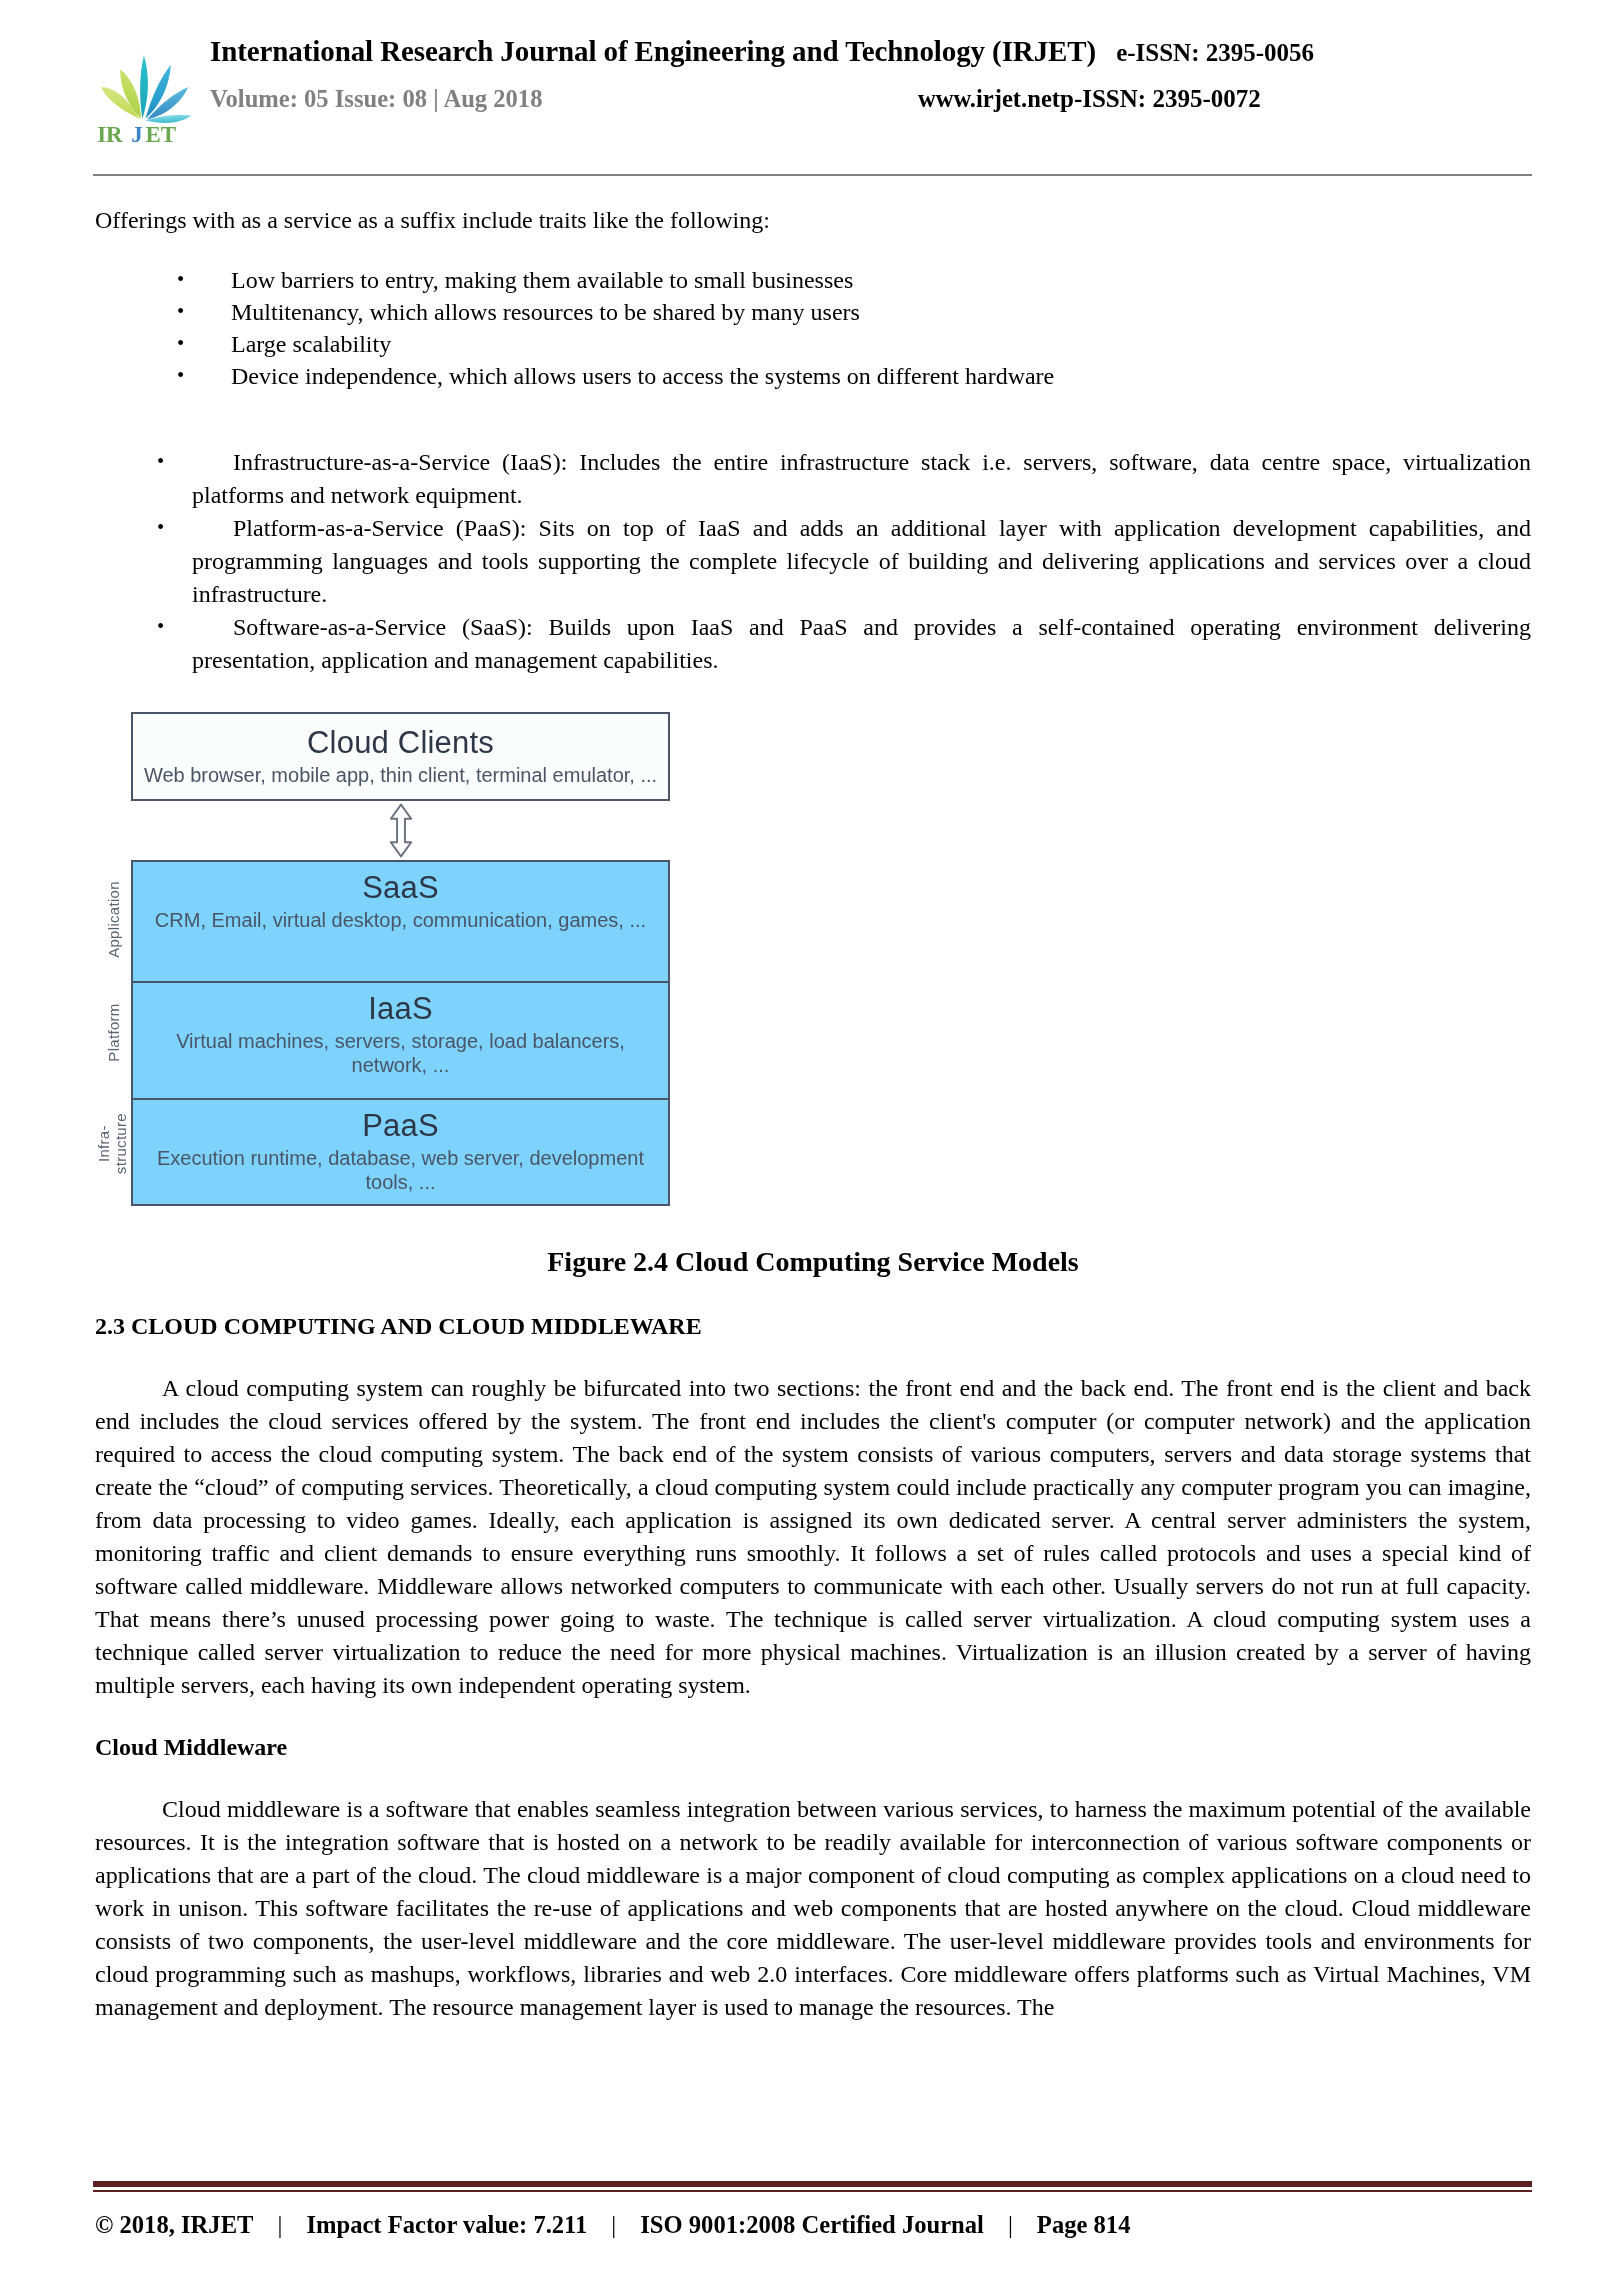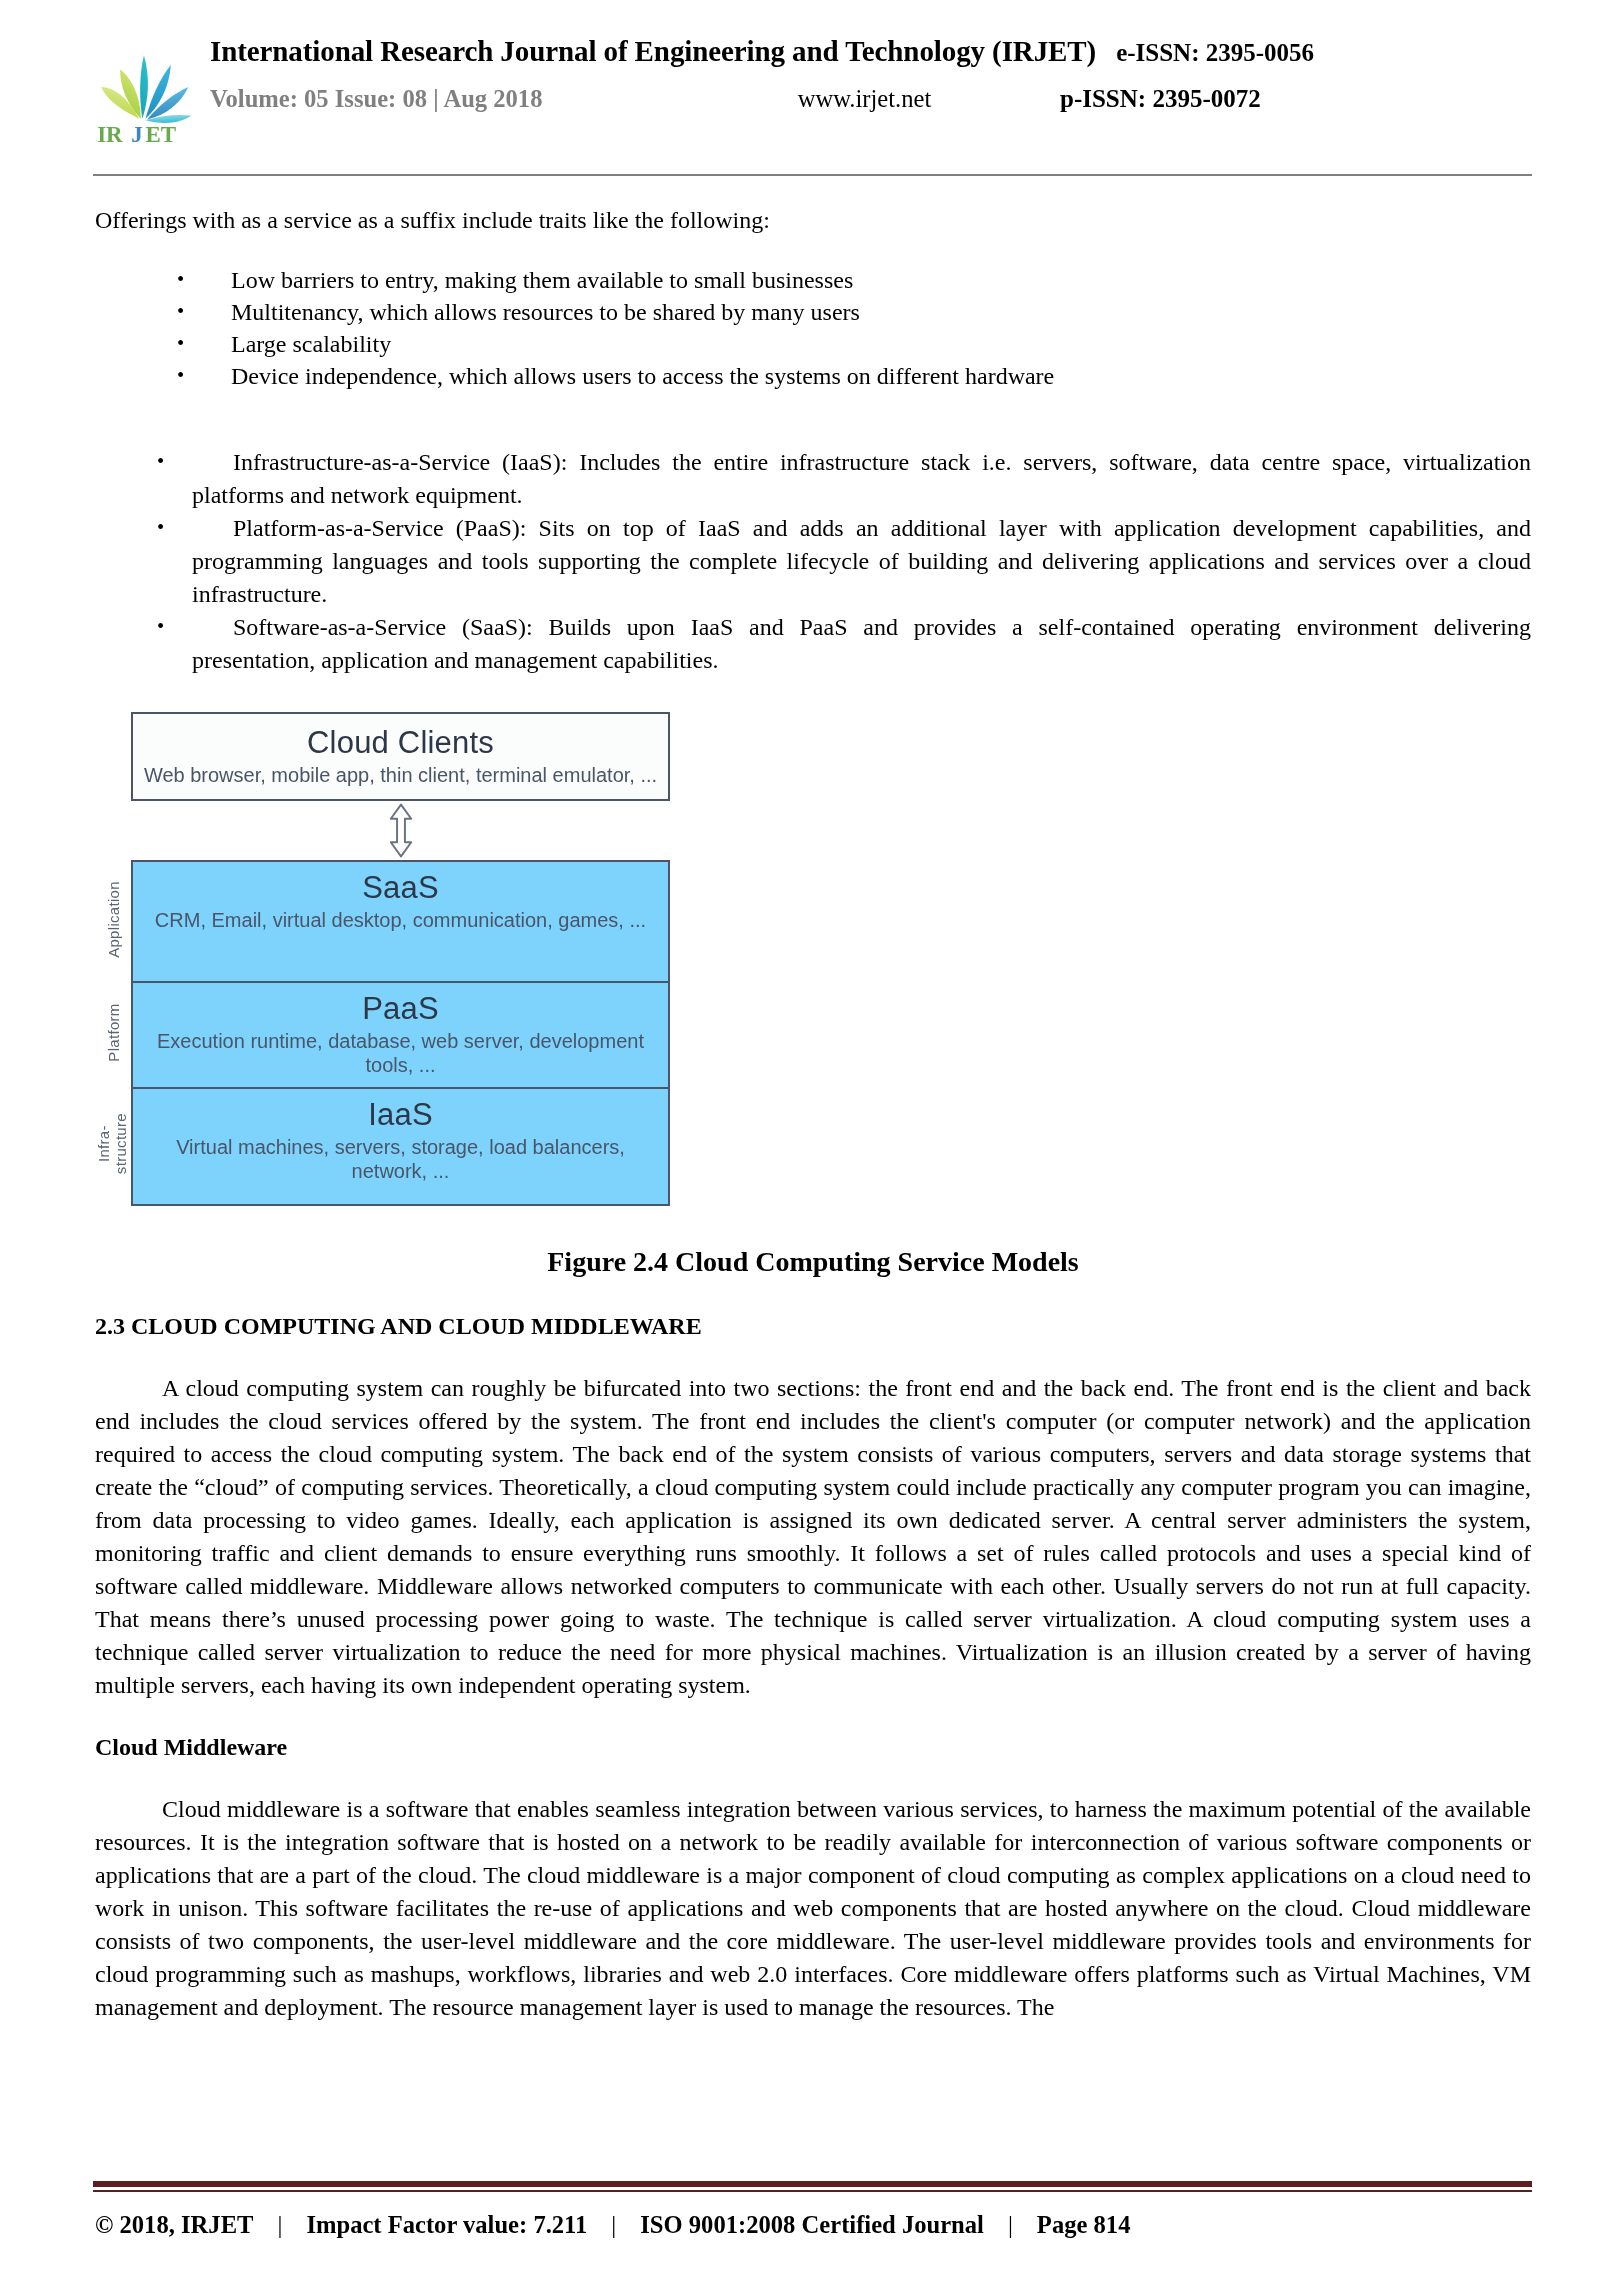--- a/index.html
+++ b/index.html
@@ -72,26 +72,26 @@
   .volume {
     font-family: "Liberation Serif", serif;
     font-weight: bold;
     font-size: 24.6px;
     color: #808080;
     white-space: nowrap;
     width: 418px;
   }
   .website {
     font-family: "Liberation Serif", serif;
-    font-weight: normal;
+    font-weight: bold;
     font-size: 24.6px;
     color: #000;
     white-space: nowrap;
     width: 432px;
-    text-align: center;
+    text-align: right;
     padding-left: 41px;
     box-sizing: border-box;
   }
   .pissn {
     font-family: "Liberation Serif", serif;
     font-weight: bold;
     font-size: 25px;
     color: #000;
     white-space: nowrap;
   }
@@ -421,27 +421,27 @@
             <div class="side-label two-line" style="top:225px;height:117px;">
               <span>Infra-structure</span>
             </div>
           </div>
 
           <div class="stack">
             <div class="layer" style="height:119px">
               <div class="fig-title-lg">SaaS</div>
               <div class="fig-sub">CRM, Email, virtual desktop, communication, games, ...</div>
             </div>
+            <div class="layer" style="height:117px">
+              <div class="fig-title-lg">IaaS</div>
+              <div class="fig-sub">Virtual machines, servers, storage, load balancers, network, ...</div>
+            </div>
             <div class="layer" style="height:106px">
               <div class="fig-title-lg">PaaS</div>
               <div class="fig-sub">Execution runtime, database, web server, development tools, ...</div>
-            </div>
-            <div class="layer" style="height:117px">
-              <div class="fig-title-lg">IaaS</div>
-              <div class="fig-sub">Virtual machines, servers, storage, load balancers, network, ...</div>
             </div>
           </div>
         </div>
 
       </div>
     </div>
 
     <div style="height:40px"></div>
 
     <div class="fig-caption">Figure 2.4 Cloud Computing Service Models</div>

